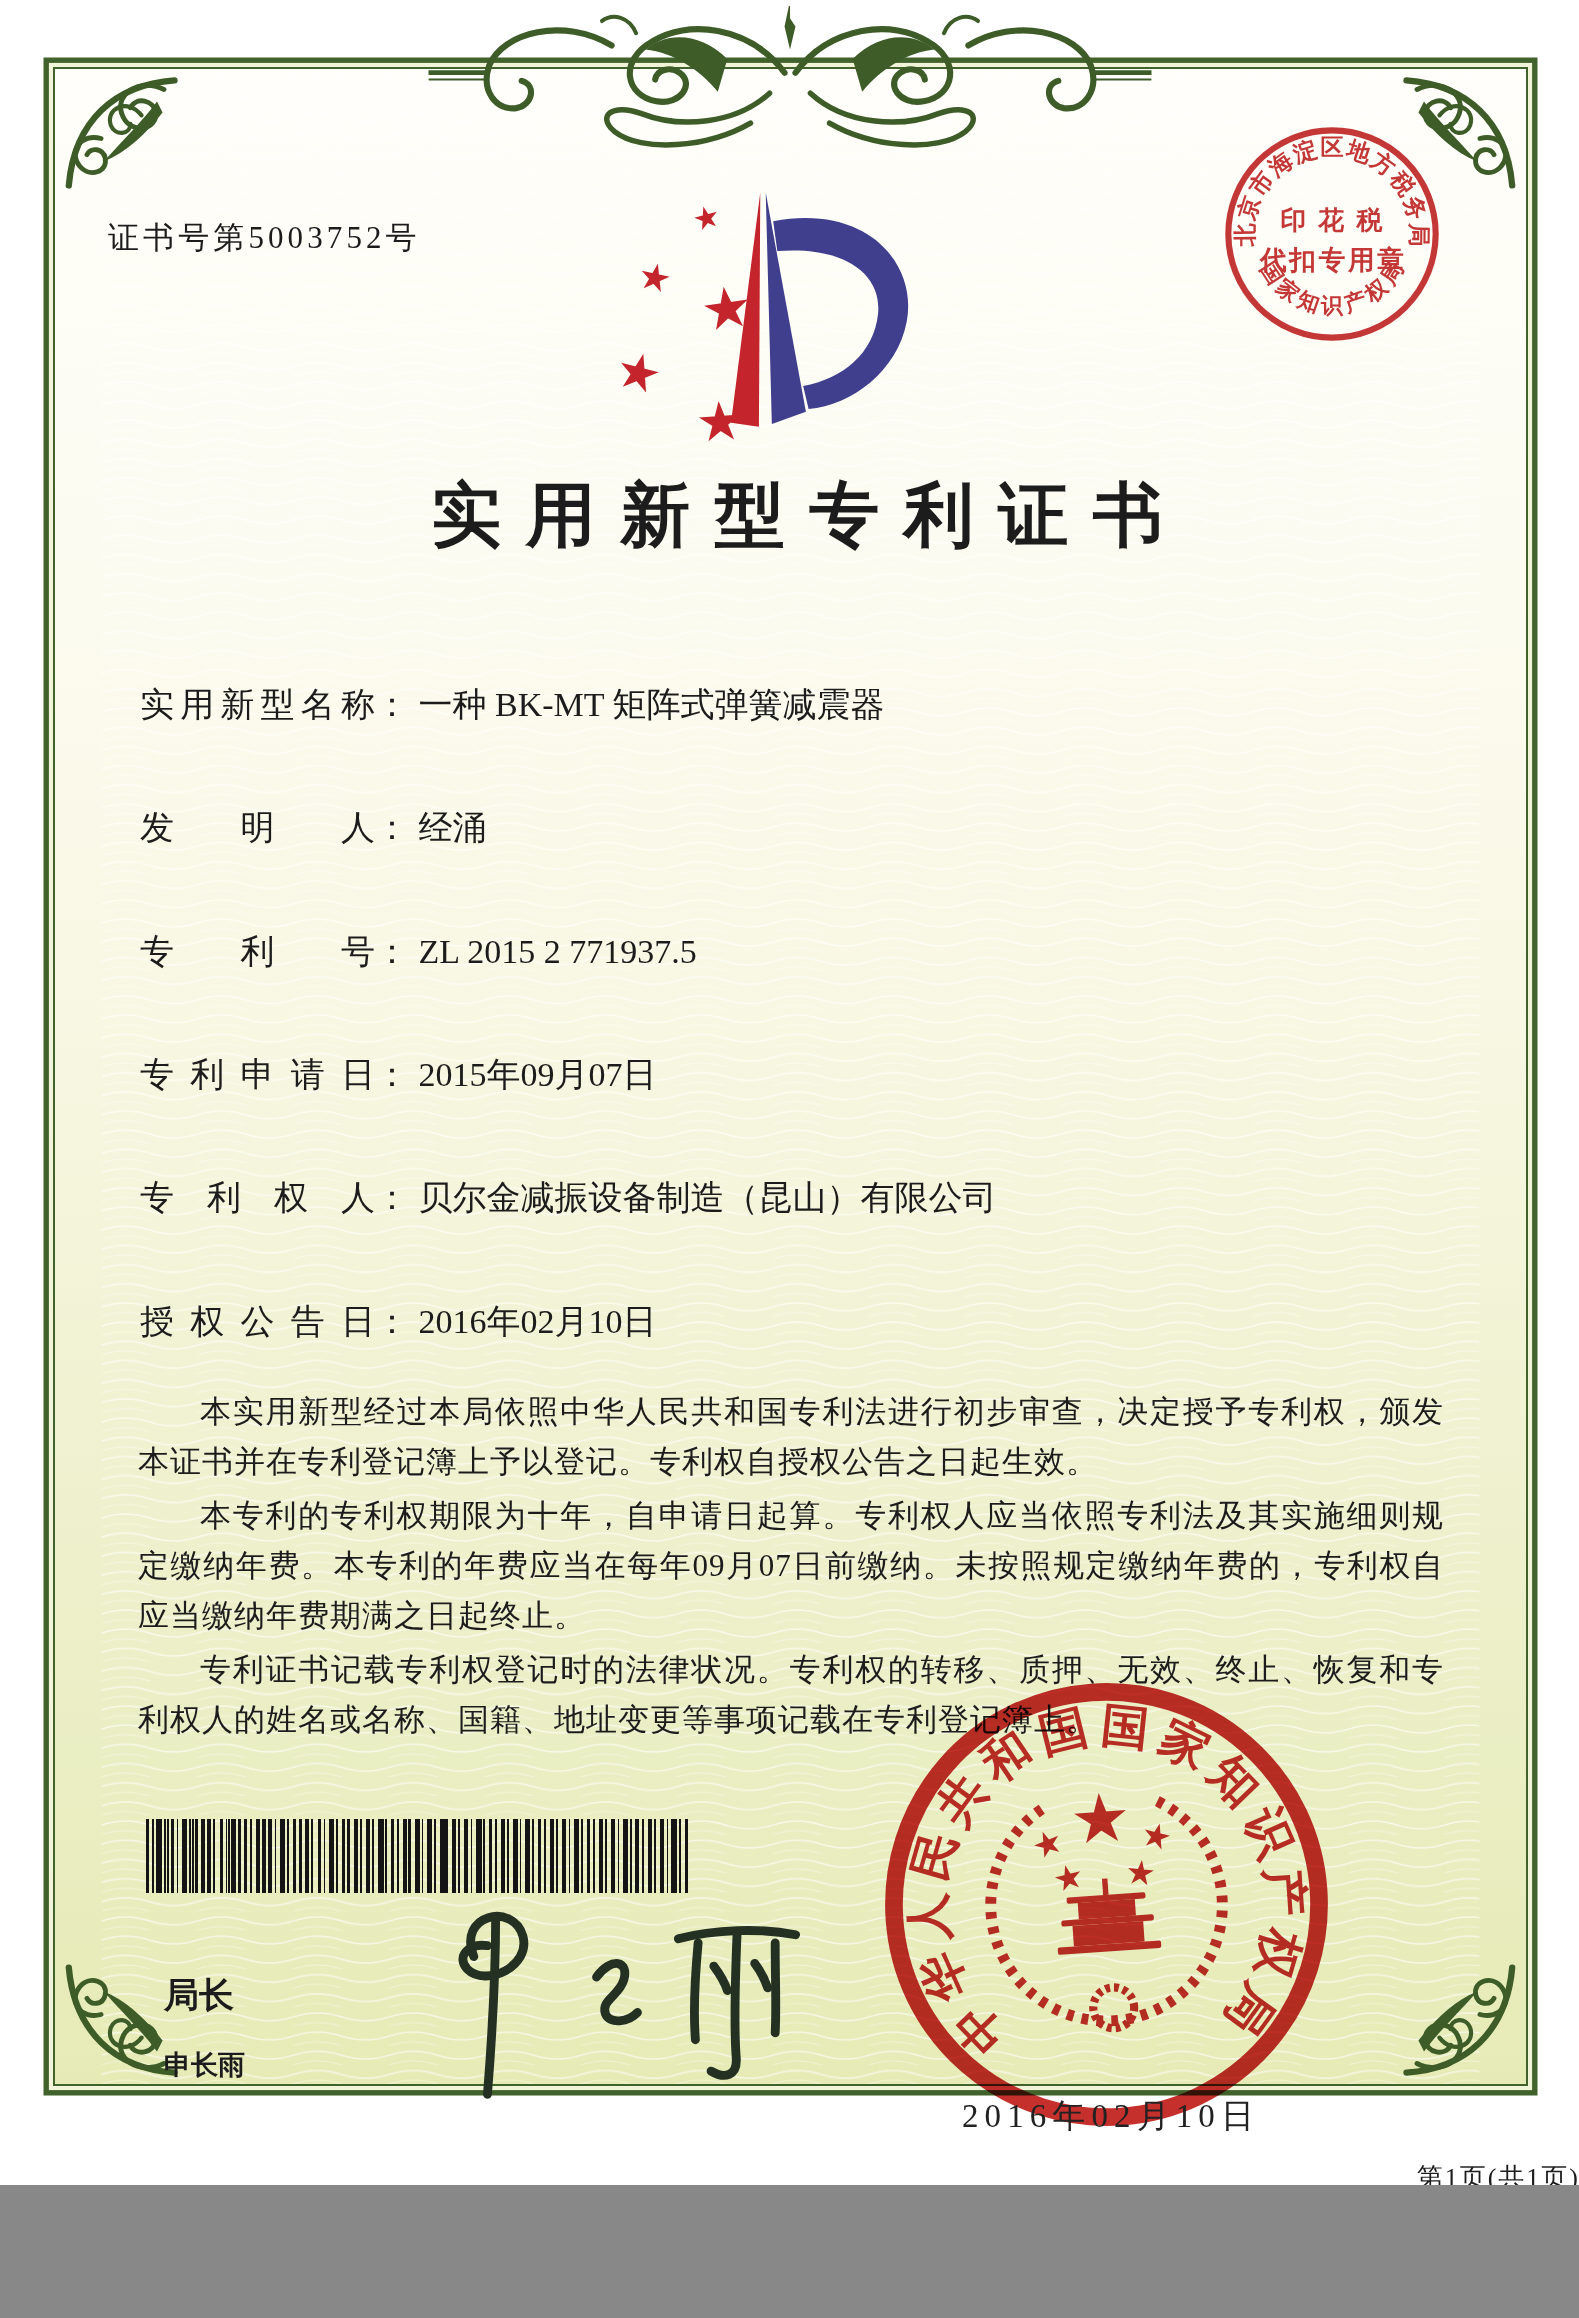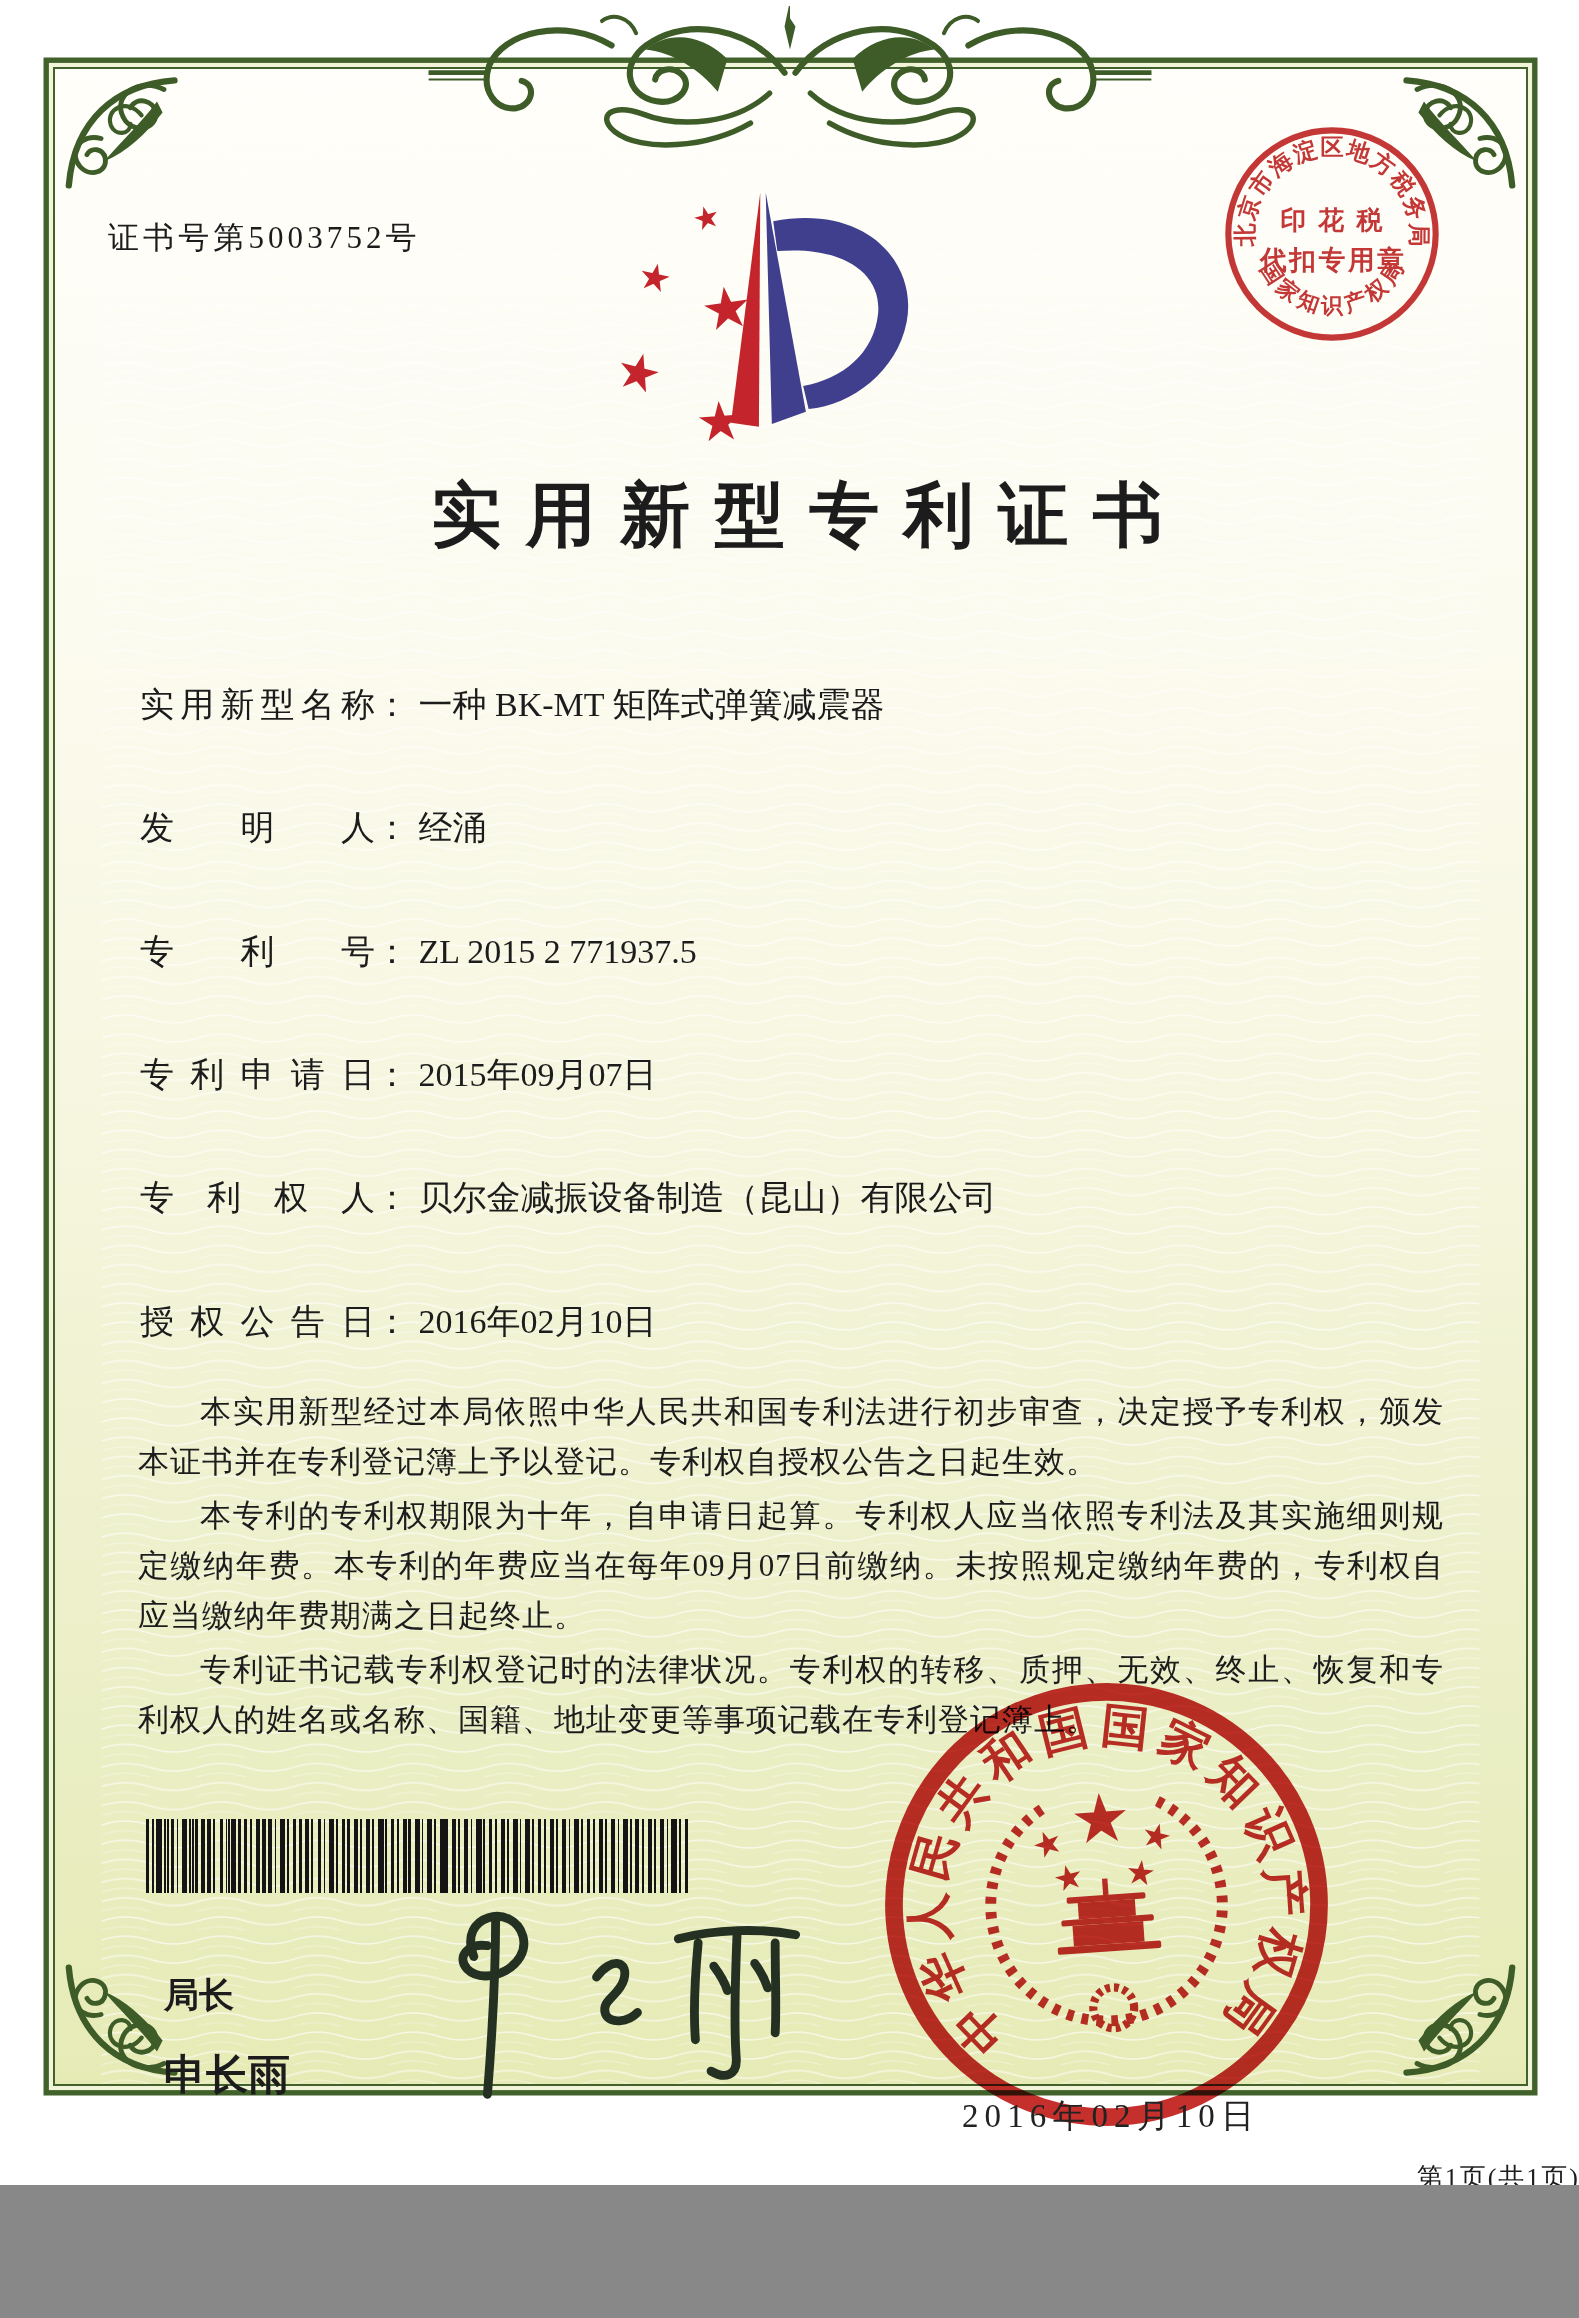--- a/index.html
+++ b/index.html
@@ -46,21 +46,21 @@
   .body-text p{margin:4px;text-indent:2em;}
   
   .barcode{
     position:absolute;left:146px;top:1819px;width:543px;height:74px;z-index:4;
     background-image:
       repeating-linear-gradient(90deg,#141414 0 3.4px,transparent 3.4px 6.1px,#141414 6.1px 7.5px,transparent 7.5px 11.6px,#141414 11.6px 16.4px,transparent 16.4px 18.4px,#141414 18.4px 20px,transparent 20px 24.5px),
       repeating-linear-gradient(90deg,transparent 0 9.5px,#141414 9.5px 12.3px,transparent 12.3px 21px,#141414 21px 22.5px,transparent 22.5px 36px);
   }
   .signer-title{position:absolute;left:164px;top:1972px;font-size:35px;font-weight:700;
     font-family:"Liberation Sans","DejaVu Sans",sans-serif;z-index:4;}
-  .signer-name{position:absolute;left:164px;top:2047px;font-size:42px;font-weight:700;
+  .signer-name{position:absolute;left:164px;top:2047px;font-size:27px;font-weight:700;
     font-family:Liberation Sans, sans-serif;z-index:4;}
   .signature{position:absolute;left:392px;top:1876px;z-index:4;}
   .big-seal{position:absolute;left:864px;top:1662px;z-index:5;mix-blend-mode:multiply;opacity:.94;}
   .issue-date{position:absolute;left:879px;top:2094px;width:464px;text-align:center;
     font-size:33px;letter-spacing:6.1px;z-index:6;color:#222;}
   .page-footer{position:absolute;left:0;right:0;top:2160px;text-align:right;font-size:26px;letter-spacing:2px;z-index:4;}
 </style>
 </head>
 <body>
 

